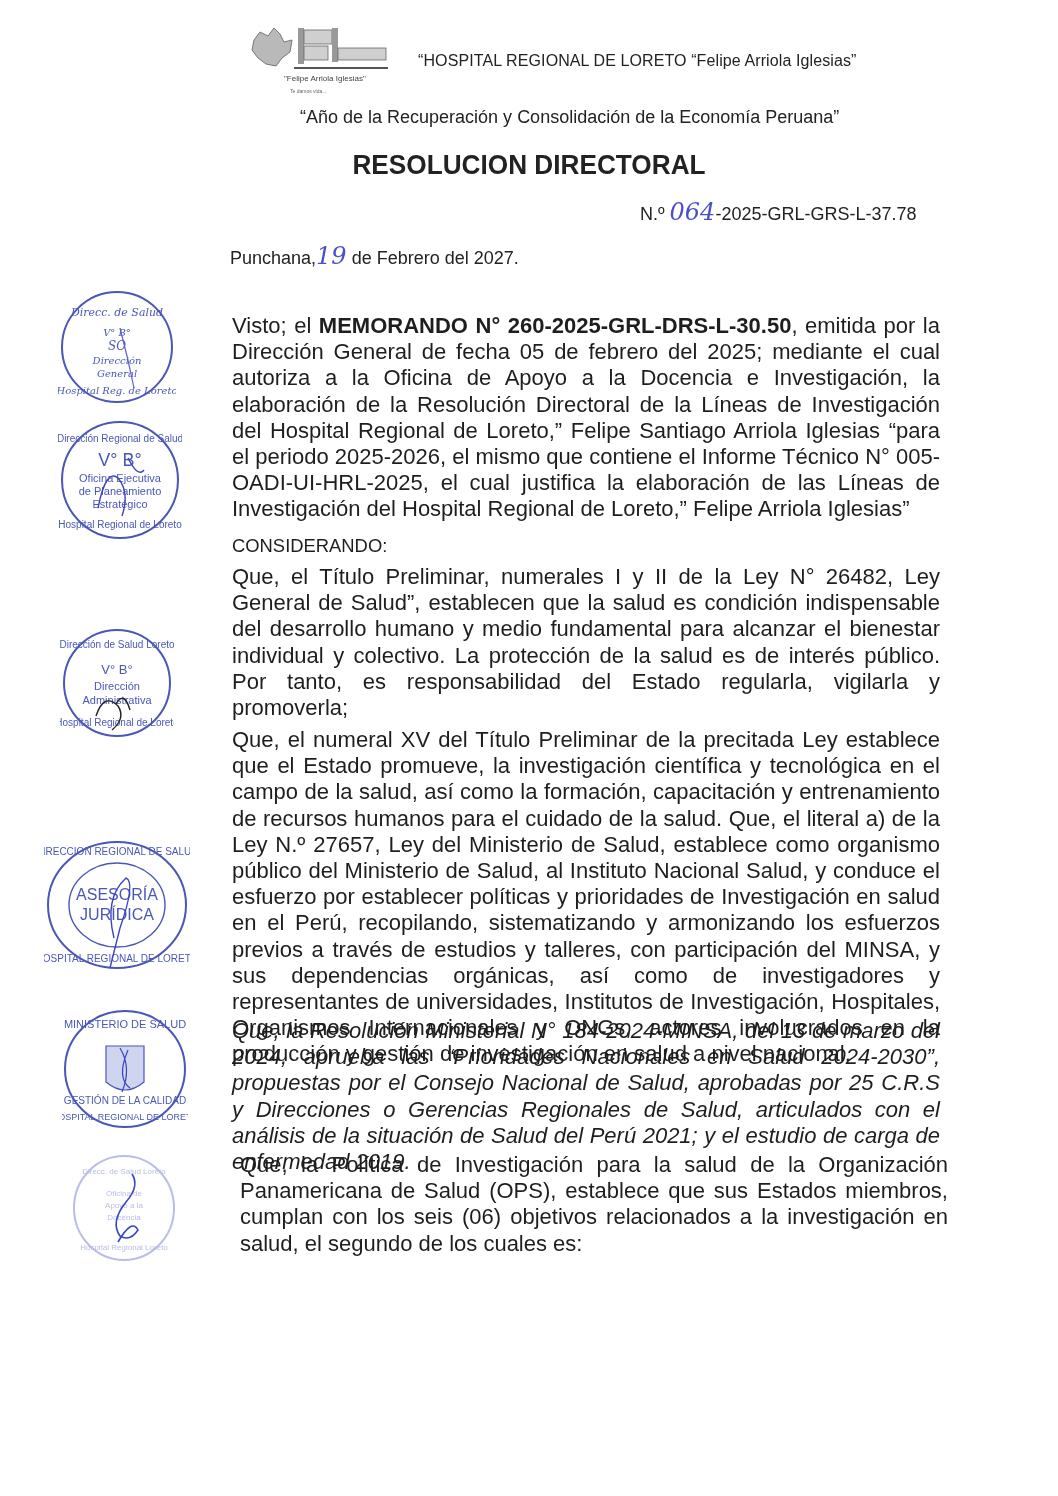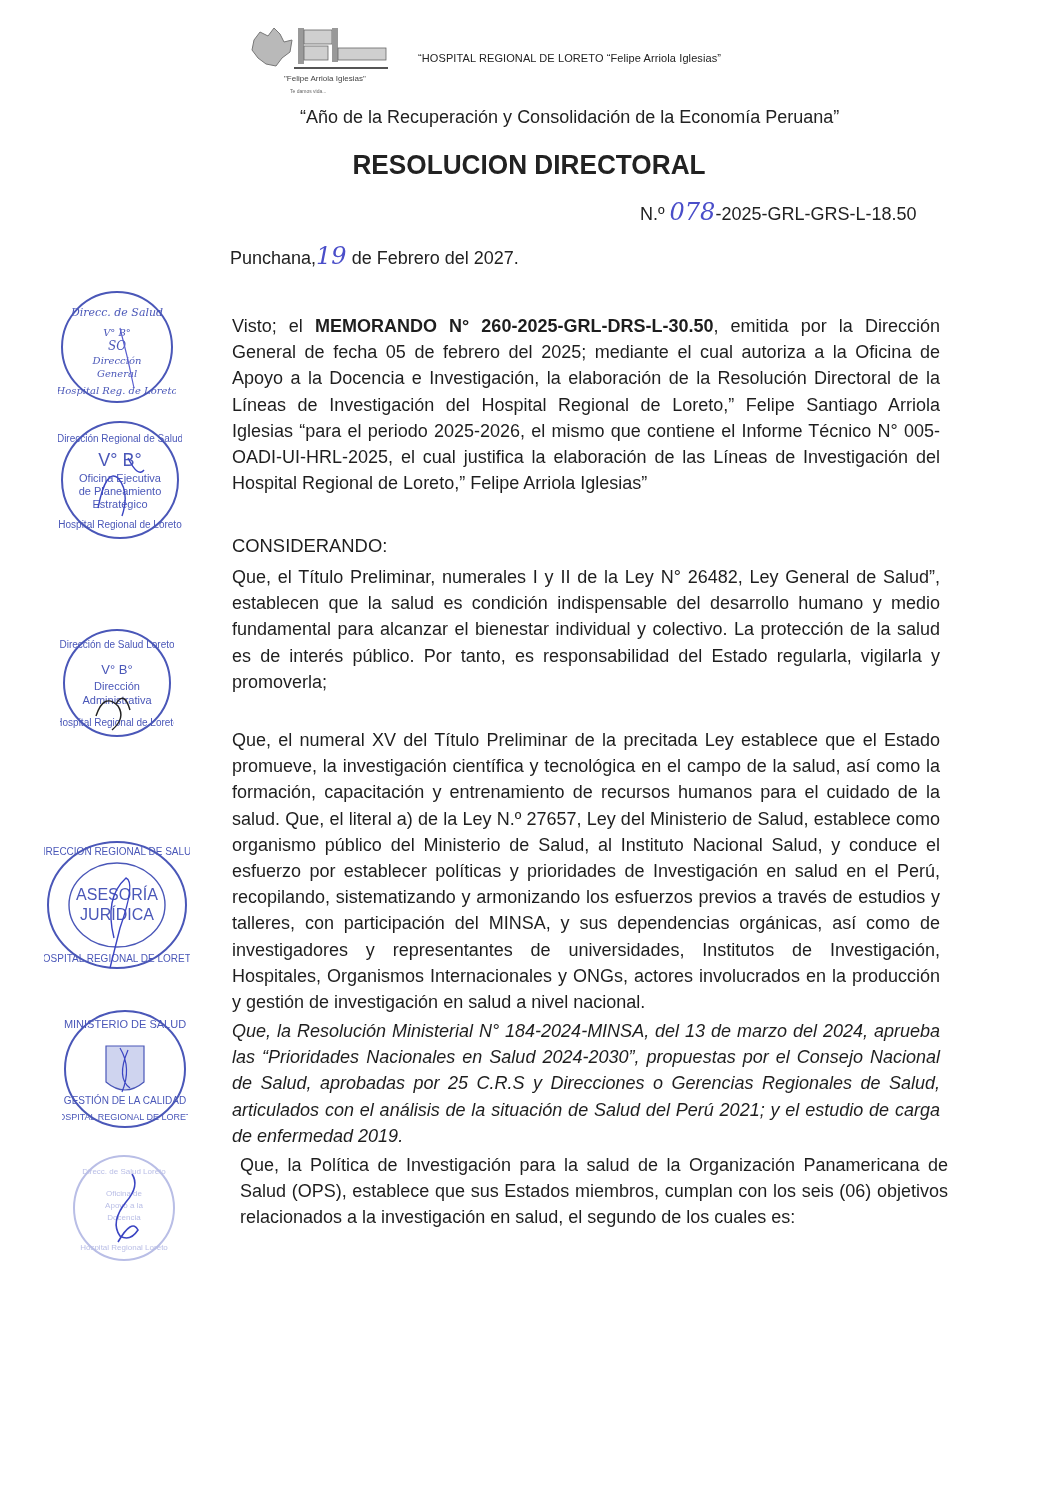--- a/index.html
+++ b/index.html
@@ -2,30 +2,30 @@
 <html><head>
 <meta charset="utf-8">
 <style>
   html, body { margin: 0; padding: 0; background: #ffffff; }
   body { width: 1058px; height: 1496px; position: relative; overflow: hidden;
          font-family: "Liberation Sans", sans-serif; color: #1a1a1a; }
   .abs { position: absolute; }
 
   
   .logo { left: 246px; top: 18px; width: 150px; height: 80px; }
-  .hosp-line { left: 418px; top: 52px; font-size: 11px; color: #222; letter-spacing: 0.1px; }
+  .hosp-line { left: 418px; top: 52px; font-size: 16px; color: #222; letter-spacing: 0.1px; }
   .year-line { left: 300px; top: 90px; font-size: 18px; color: #222; margin-top: 17px; }
 
   .title { left: 0; width: 1058px; top: 150px; text-align: center; font-size: 27px; font-weight: bold; color: #222;
            transform: scaleX(0.97); }
   .resno { left: 640px; top: 198px; font-size: 18px; color: #222; white-space: nowrap; }
   .hand { color: #4a4ec9; font-family: "DejaVu Serif", serif; font-size: 24px; font-style: italic; }
   .dateline { left: 230px; top: 242px; font-size: 18px; color: #222; white-space: nowrap; }
 
-  .para { left: 232px; width: 708px; font-size: 18px; line-height: 26.2px; text-align: justify;
+  .para { left: 232px; width: 708px; font-size: 22px; line-height: 26.2px; text-align: justify;
           text-align-last: left; color: #1e1e1e; }
   .para b { font-weight: bold; }
   .p1 { top: 313px; }
   .consid { left: 232px; top: 535px; font-size: 18.4px; color: #1e1e1e; }
   .p2 { top: 564px; }
   .p3 { top: 702px; margin-top: 25px; }
   .p4 { top: 1018px; font-style: italic; }
   .p5 { top: 1152px; margin-left: 8px; }
 
   
@@ -48,21 +48,21 @@
   <div class="abs" style="left:38px; top:56px; font-size:8px; color:#444; white-space:nowrap;">"Felipe Arriola Iglesias"</div>
   <div class="abs" style="left:44px; top:70px; font-size:5px; color:#666; white-space:nowrap;">Te damos vida...</div>
 </div>
 
 <div class="abs hosp-line">“HOSPITAL REGIONAL DE LORETO “Felipe Arriola Iglesias”</div>
 <div class="abs year-line">“Año de la Recuperación y Consolidación de la Economía Peruana”</div>
 
 <div class="abs title">RESOLUCION DIRECTORAL</div>
 
 <div class="abs resno">
-  <span>N.º </span><span class="hand">078</span><span>-2025-GRL-GRS-L-18.50</span>
+  <span>N.º </span><span class="hand">064</span><span>-2025-GRL-GRS-L-37.78</span>
 </div>
 
 <div class="abs dateline">
   <span>Punchana,</span><span class="hand">19</span><span> de  Febrero  del 2027.</span>
 </div>
 
 <div class="abs para p1">
   <span>Visto; el </span><b>MEMORANDO N° 260-2025-GRL-DRS-L-30.50</b><span>, emitida por la Dirección General de fecha  05 de febrero del 2025;  mediante el cual autoriza a la Oficina de Apoyo a la Docencia e Investigación, la elaboración de la Resolución Directoral de la Líneas de Investigación del Hospital Regional de Loreto,” Felipe Santiago Arriola Iglesias “para el periodo 2025-2026, el mismo que contiene el Informe Técnico N° 005-OADI-UI-HRL-2025, el cual justifica la elaboración de las Líneas de Investigación del Hospital Regional de Loreto,” Felipe  Arriola Iglesias”</span>
 </div>
 

